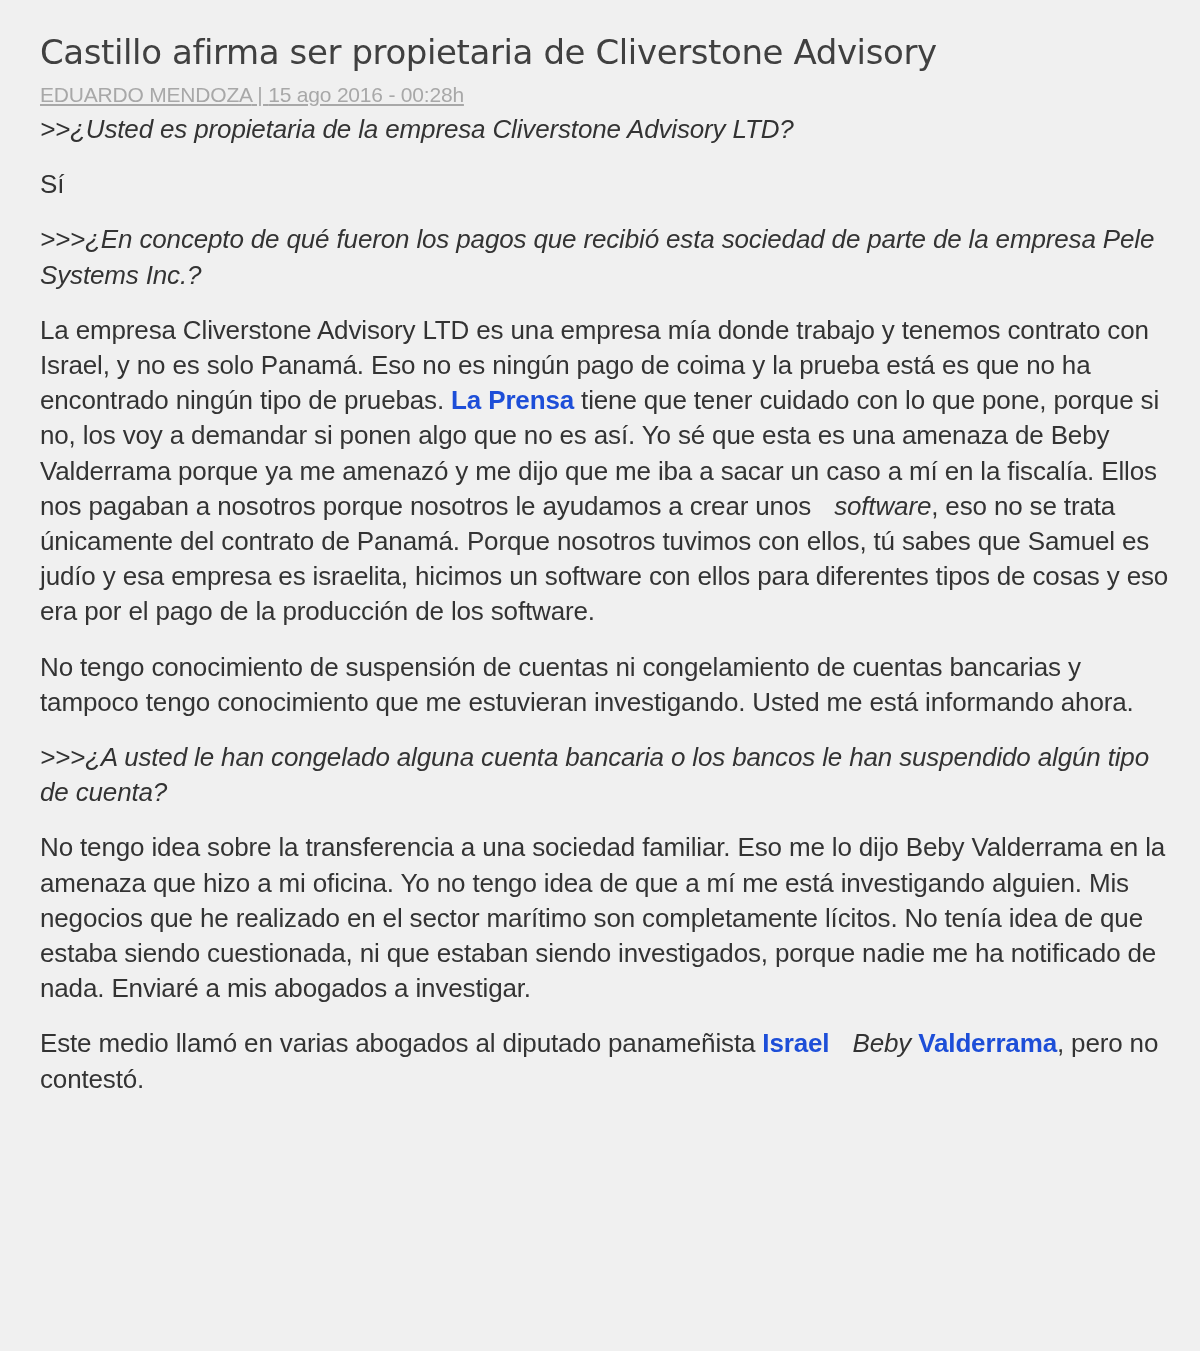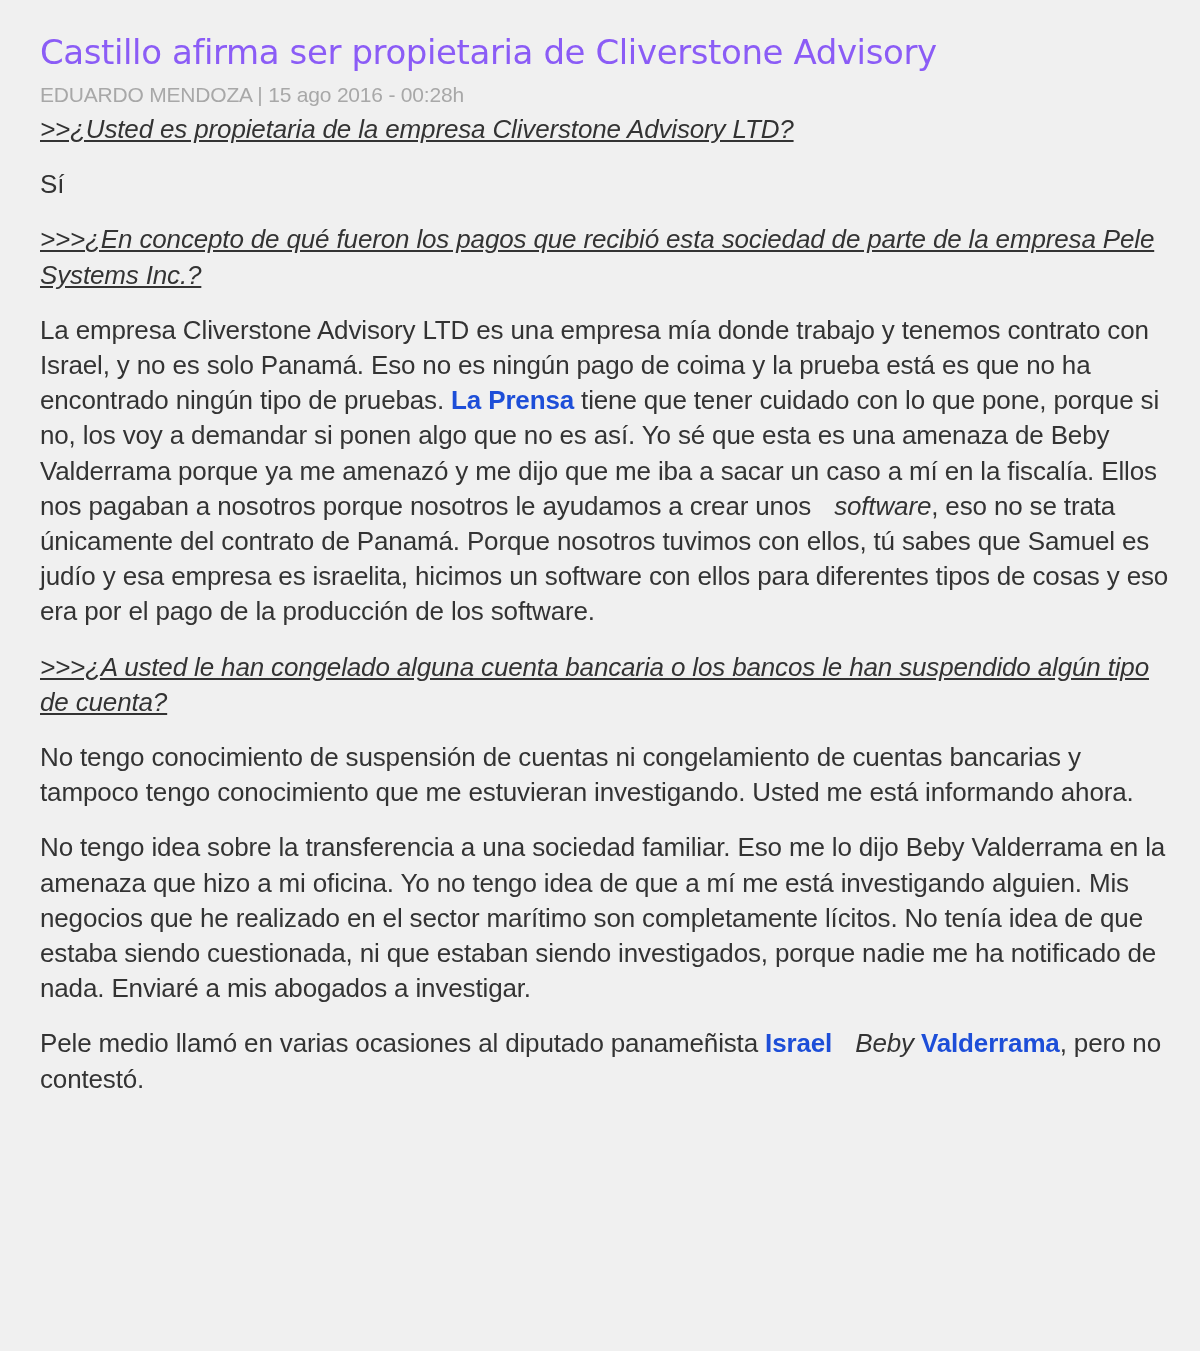--- a/index.html
+++ b/index.html
@@ -16,45 +16,45 @@
     .article {
       position: absolute;
       left: 40px;
       top: 26px;
       width: 1130px;
     }
     .title {
       font-family: "DejaVu Sans", sans-serif;
       font-size: 34px;
       font-weight: 500;
-      color: #8b5cf6;
+      color: #404040;
       margin: 0;
       line-height: 52px;
       letter-spacing: -0.4px;
       white-space: nowrap;
     }
     .byline {
       font-family: "Liberation Sans", sans-serif;
       font-size: 21px;
       color: #a8a8a8;
       margin: 2px 0 0 0;
       line-height: 30px;
       letter-spacing: -0.2px;
+      text-decoration: underline;
     }
     .para {
       font-family: "Liberation Sans", sans-serif;
       font-size: 26px;
       line-height: 35.2px;
       color: #333;
       margin: 0 0 20px 0;
       letter-spacing: -0.15px;
     }
     .para.q {
       font-style: italic;
-      text-decoration: underline;
     }
     .para.first-q {
       margin-top: 2px;
       margin-bottom: 20px;
     }
     .strong {
       font-weight: bold;
       color: #1d4ed8;
     }
     .em {
@@ -71,21 +71,21 @@
   <div class="byline"><span>EDUARDO MENDOZA</span><span> | </span><span>15 ago 2016 - 00:28h</span></div>
 
   <p class="para q first-q">&gt;&gt;¿Usted es propietaria de la empresa Cliverstone Advisory LTD?</p>
 
   <p class="para">Sí</p>
 
   <p class="para q">&gt;&gt;&gt;¿En concepto de qué fueron los pagos que recibió esta sociedad de parte de la empresa Pele Systems Inc.?</p>
 
   <p class="para"><span>La empresa Cliverstone Advisory LTD es una empresa mía donde trabajo y tenemos contrato con Israel, y no es solo Panamá. Eso no es ningún pago de coima y la prueba está es que no ha encontrado ningún tipo de pruebas. </span><span class="strong">La Prensa</span><span> tiene que tener cuidado con lo que pone, porque si no, los voy a demandar si ponen algo que no es así. Yo sé que esta es una amenaza de Beby Valderrama porque ya me amenazó y me dijo que me iba a sacar un caso a mí en la fiscalía. Ellos nos pagaban a nosotros porque nosotros le ayudamos a crear unos </span><span class="em">software</span><span>, eso no se trata únicamente del contrato de Panamá. Porque nosotros tuvimos con ellos, tú sabes que Samuel es judío y esa empresa es israelita, hicimos un software con ellos para diferentes tipos de cosas y eso era por el pago de la producción de los software.</span></p>
 
+  <p class="para">No tengo conocimiento de suspensión de cuentas ni congelamiento de cuentas bancarias y tampoco tengo conocimiento que me estuvieran investigando. Usted me está informando ahora.</p>
+
   <p class="para q">&gt;&gt;&gt;¿A usted le han congelado alguna cuenta bancaria o los bancos le han suspendido algún tipo de cuenta?</p>
-
-  <p class="para">No tengo conocimiento de suspensión de cuentas ni congelamiento de cuentas bancarias y tampoco tengo conocimiento que me estuvieran investigando. Usted me está informando ahora.</p>
 
 
   <p class="para">No tengo idea sobre la transferencia a una sociedad familiar. Eso me lo dijo Beby Valderrama en la amenaza que hizo a mi oficina. Yo no tengo idea de que a mí me está investigando alguien. Mis negocios que he realizado en el sector marítimo son completamente lícitos. No tenía idea de que estaba siendo cuestionada, ni que estaban siendo investigados, porque nadie me ha notificado de nada. Enviaré a mis abogados a investigar.</p>
 
-  <p class="para"><span>Pele medio llamó en varias ocasiones al diputado panameñista </span><span class="strong">Israel</span><span> </span><span class="em">Beby</span><span> </span><span class="strong">Valderrama</span><span>, pero no contestó.</span></p>
+  <p class="para"><span>Este medio llamó en varias abogados al diputado panameñista </span><span class="strong">Israel</span><span> </span><span class="em">Beby</span><span> </span><span class="strong">Valderrama</span><span>, pero no contestó.</span></p>
 </div>
 
 </body></html>

